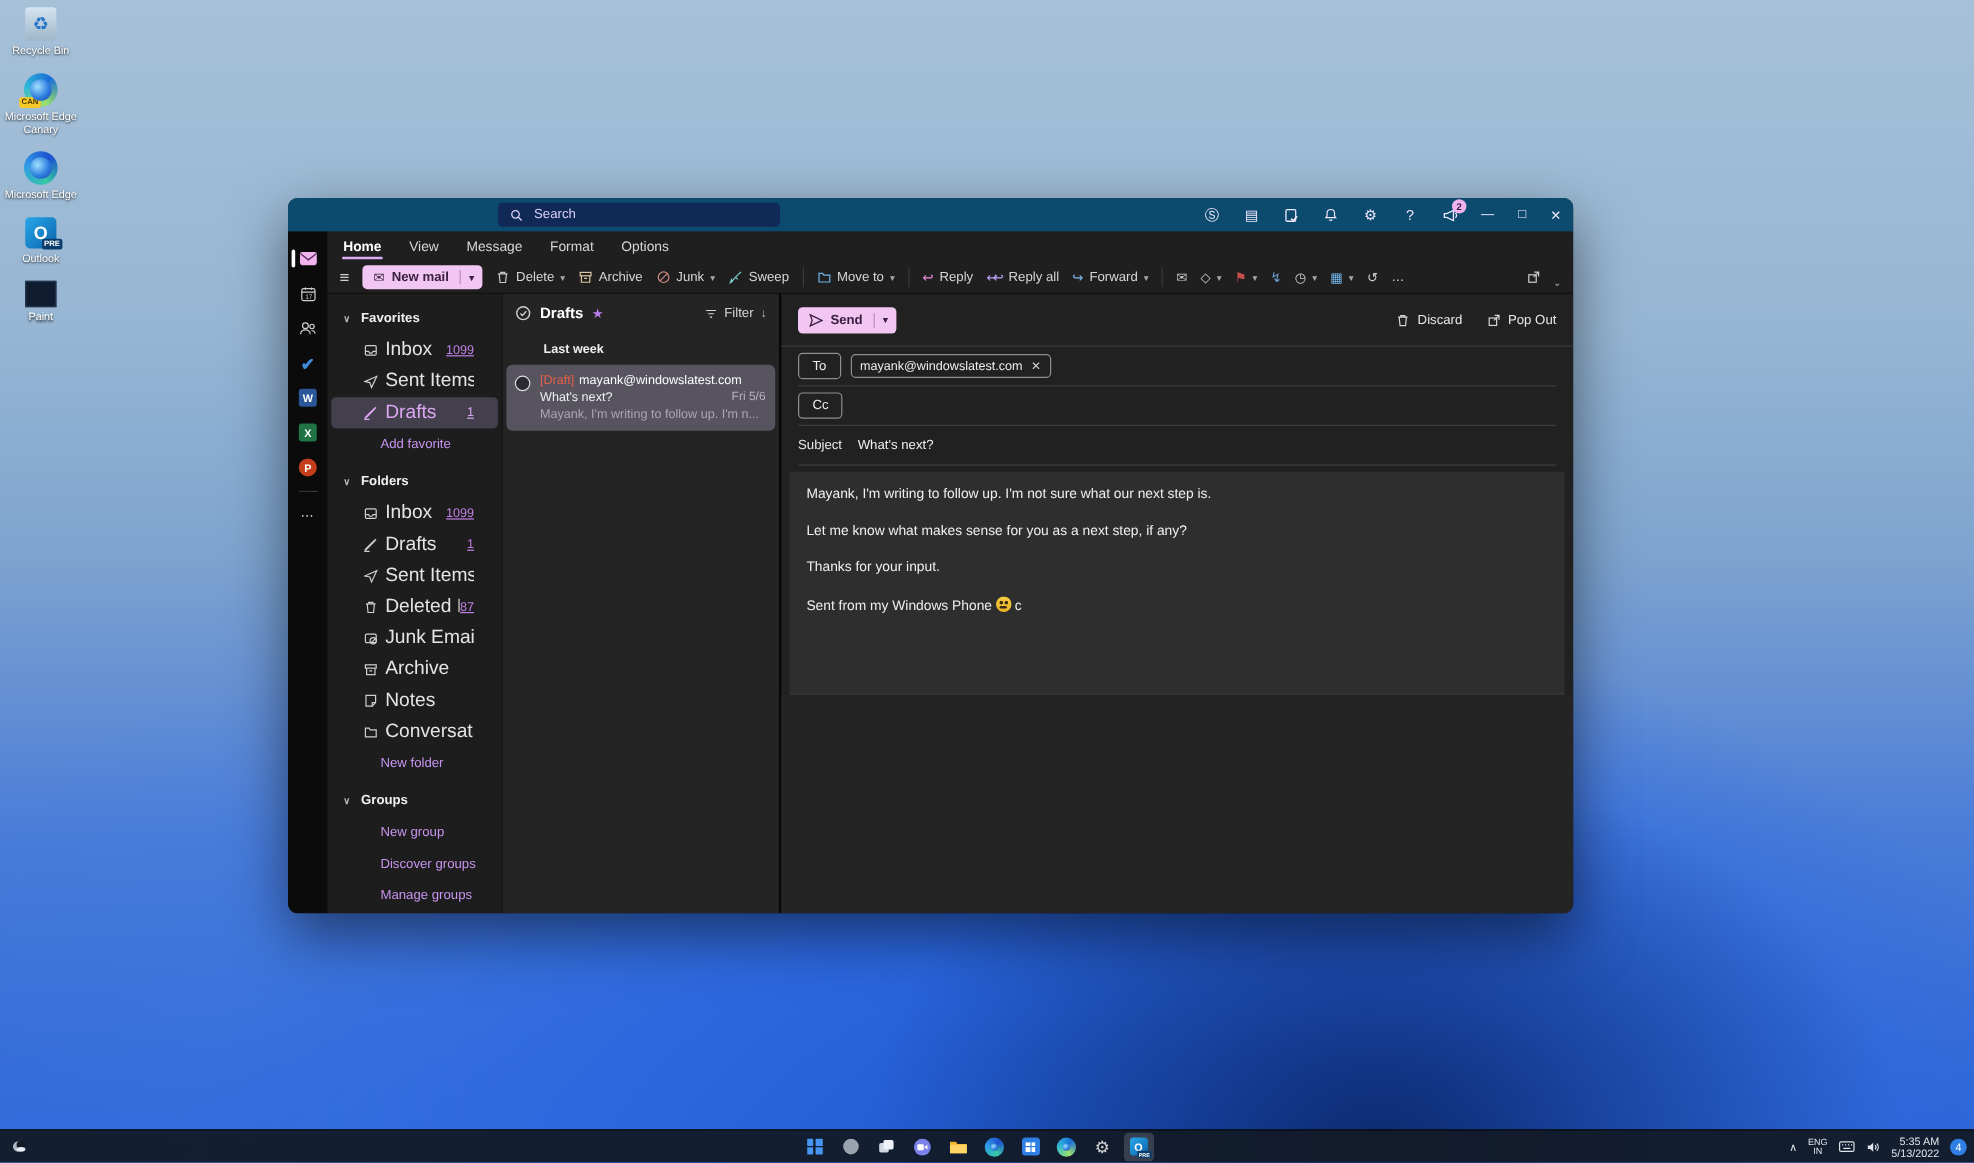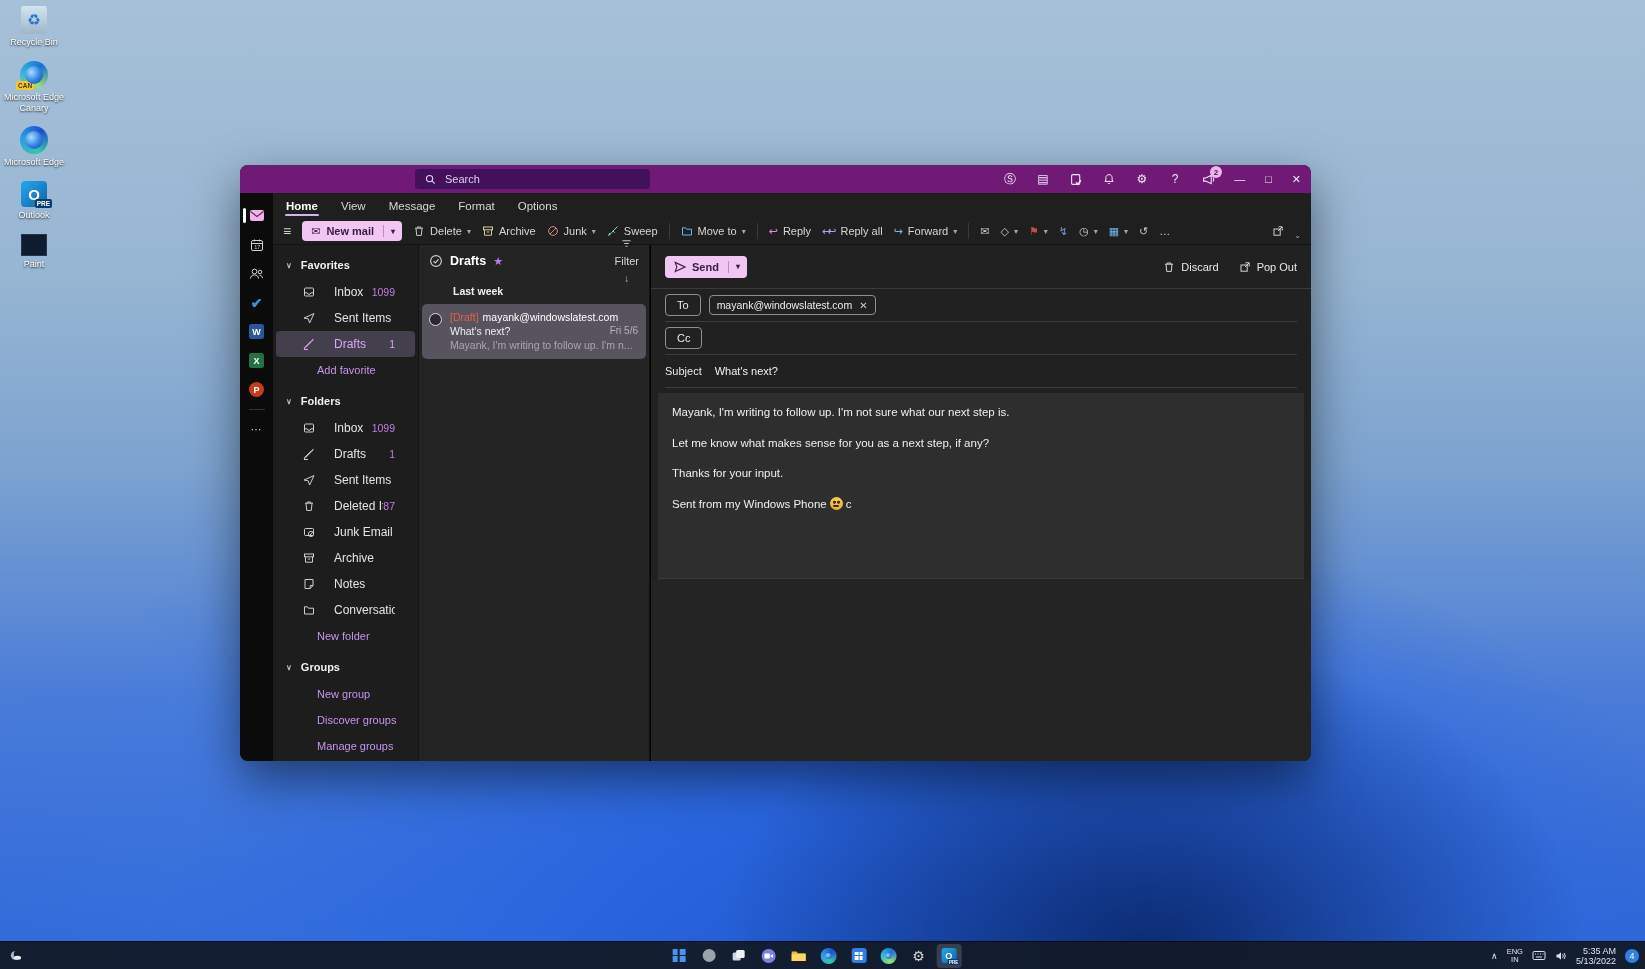--- a/index.html
+++ b/index.html
@@ -23,21 +23,21 @@
   .edge-ball::after { content:""; position:absolute; inset:5px; border-radius:50%; background:radial-gradient(circle at 35% 35%, #9fe0ff 0%, #2f7fe0 55%, #1b3fa8 100%); }
   .canary { background:conic-gradient(from 160deg,#9ae06a,#2fb8d8,#1b6fd8,#9ae06a); }
   .mini-badge { position:absolute; font-size:6.5px; font-weight:bold; padding:1px 2px; border-radius:2px; bottom:-1px; }
   .can-badge { background:#f7c928; color:#4a3800; left:-4px; }
   .pre-badge { background:#0b3c6e; color:#fff; right:-5px; }
   .otile-big { width:26px; height:26px; border-radius:4px; background:linear-gradient(135deg,#28a8ea,#0b62ab); color:#fff; font-weight:bold; font-size:15px; display:flex; align-items:center; justify-content:center; position:relative; }
   .paint-tile { width:26px; height:22px; background:#0f1b2e; border:1px solid #25354d; }
 
   
   .outlook { position:absolute; left:240px; top:165px; width:1071px; height:596px; border-radius:8px; overflow:hidden; box-shadow:0 18px 48px rgba(0,0,0,.5); background:#1f1f1f; font-size:11px; color:#e6e6e6; }
-  .titlebar { position:relative; height:28px; background:#701a75; }
+  .titlebar { position:relative; height:28px; background:#0c4a6e; }
   .searchbox { position:absolute; left:175px; top:4px; width:235px; height:20px; background:rgba(22,8,64,.5); border-radius:4px; display:flex; align-items:center; gap:9px; padding:0 10px; color:#ddd2f7; font-size:11px; }
   .tb-icons { position:absolute; right:96px; top:0; height:28px; display:flex; align-items:center; gap:19px; color:#efe9fd; }
   .tb-ic { position:relative; width:14px; height:14px; display:flex; align-items:center; justify-content:center; font-size:12px; }
   .meg-badge { position:absolute; top:-6px; right:-7px; background:#f0b3ec; color:#3c1a47; font-size:8px; font-weight:bold; width:12px; height:12px; border-radius:50%; display:flex; align-items:center; justify-content:center; }
   .win-controls { position:absolute; right:10px; top:0; height:28px; display:flex; align-items:center; gap:20px; color:#efe9fd; font-size:11px; }
 
   .rail { position:absolute; left:0; top:28px; bottom:0; width:33px; background:#0b0b0b; display:flex; flex-direction:column; align-items:center; padding-top:8px; }
   .rail-item { position:relative; width:33px; height:29px; display:flex; align-items:center; justify-content:center; }
   .rail-item.active::before { content:""; position:absolute; left:3px; top:7px; width:2.5px; height:15px; background:#fff; border-radius:2px; }
   .tile { width:15px; height:15px; border-radius:2.5px; color:#fff; font-size:9px; font-weight:bold; display:flex; align-items:center; justify-content:center; }
@@ -61,33 +61,33 @@
 
   .content { flex:1; display:flex; min-height:0; }
 
   
   .fpane { width:145px; background:#1d1d1d; padding-top:6px; overflow:hidden; flex:0 0 auto; }
   .sec { display:flex; align-items:center; gap:9px; height:28px; padding-left:13px; color:#f0f0f0; font-weight:bold; font-size:11px; margin-top:4px; }
   .sec:first-child { margin-top:0; }
   .sec .chv { color:#bbb; font-size:8px; }
   .frow { display:flex; align-items:center; height:26px; padding:0 20px 0 27px; color:#e4e4e4; margin:0 3px; border-radius:4px; }
   .frow .ficon { width:13px; display:flex; color:#cfcfcf; flex:0 0 auto; }
-  .frow .flabel { margin-left:18px; flex:1; white-space:nowrap; overflow:hidden; font-size:12px; }
-  .frow .fcount { color:#bf7fe3; font-size:10.5px; }
+  .frow .flabel { margin-left:5px; flex:1; white-space:nowrap; overflow:hidden; font-size:16px; }
+  .frow .fcount { color:#bf7fe3; font-size:10.5px;text-decoration:underline; }
   .frow.selected { background:#433f4d; }
   .frow.selected .flabel, .frow.selected .ficon { color:#dba7f2; }
   .frow.selected .fcount { color:#d9a6f0; }
   .flink { height:26px; display:flex; align-items:center; padding-left:44px; color:#c794ee; font-size:11px; }
 
   
   .mlist { width:232px; background:#242424; border-left:1px solid #131313; border-right:1px solid #0e0e0e; flex:0 0 auto; display:flex; flex-direction:column; }
   .mhead { height:32px; display:flex; align-items:center; gap:7px; padding:0 10px; }
   .mtitle { font-weight:bold; font-size:12.5px; color:#fff; }
   .mstar { color:#b87be8; font-size:11px; }
-  .mhead-right { margin-left:auto; display:flex; align-items:center; gap:6px; color:#d6d6d6;flex-direction:column; }
+  .mhead-right { margin-left:auto; display:flex; align-items:center; gap:6px; color:#d6d6d6; }
   .msec { padding:8px 12px 5px 34px; font-weight:bold; font-size:10.5px; color:#f0f0f0; }
   .mitem { margin:2px 3px; background:#57535f; border-radius:5px; padding:6px 8px 7px 7px; display:flex; gap:8px; align-items:flex-start; }
   .radio { width:13px; height:13px; border:1.5px solid #dcdcdc; border-radius:50%; background:#2a2830; margin-top:3px; flex:0 0 auto; }
   .mbody { flex:1; min-width:0; }
   .ml1 { display:flex; gap:4px; font-size:10.5px; line-height:14px; }
   .dtag { color:#e2604a; }
   .msender { color:#fff; white-space:nowrap; overflow:hidden; }
   .ml2 { display:flex; font-size:10.5px; line-height:14px; }
   .msub { color:#efefef; flex:1; }
   .mdate { color:#b6b3bd; font-size:10px; }

